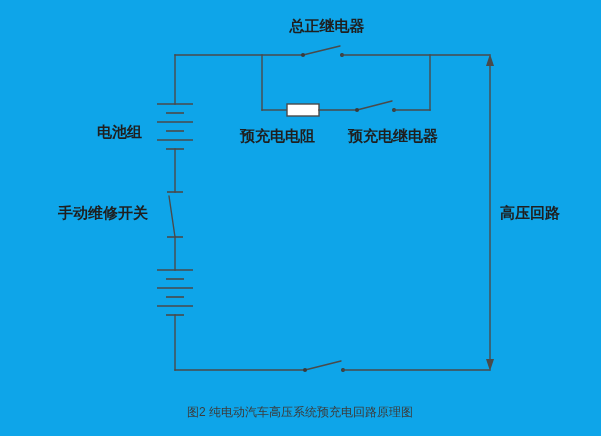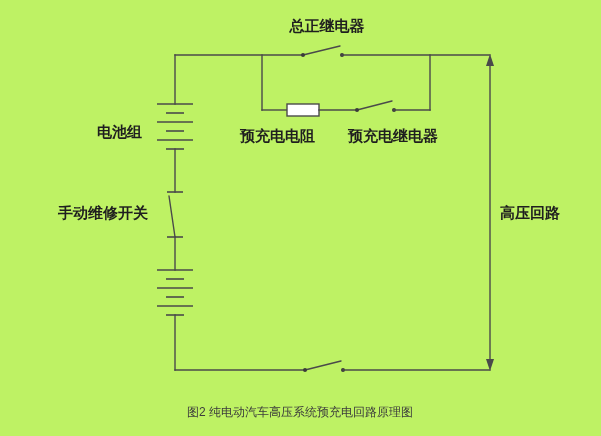--- a/index.html
+++ b/index.html
@@ -5,21 +5,21 @@
   html, body {
     margin: 0;
     padding: 0;
     background: #ffffff;
     font-family: "Liberation Sans", sans-serif;
   }
   .figure-wrap {
     position: relative;
     width: 601px;
     height: 436px;
-    background: #bef264;
+    background: #0ea5e9;
     overflow: hidden;
   }
   svg { display: block; }
   .wire {
     stroke: #4a4a4a;
     stroke-width: 1.4;
     fill: none;
     stroke-linecap: square;
   }
   .lever {

